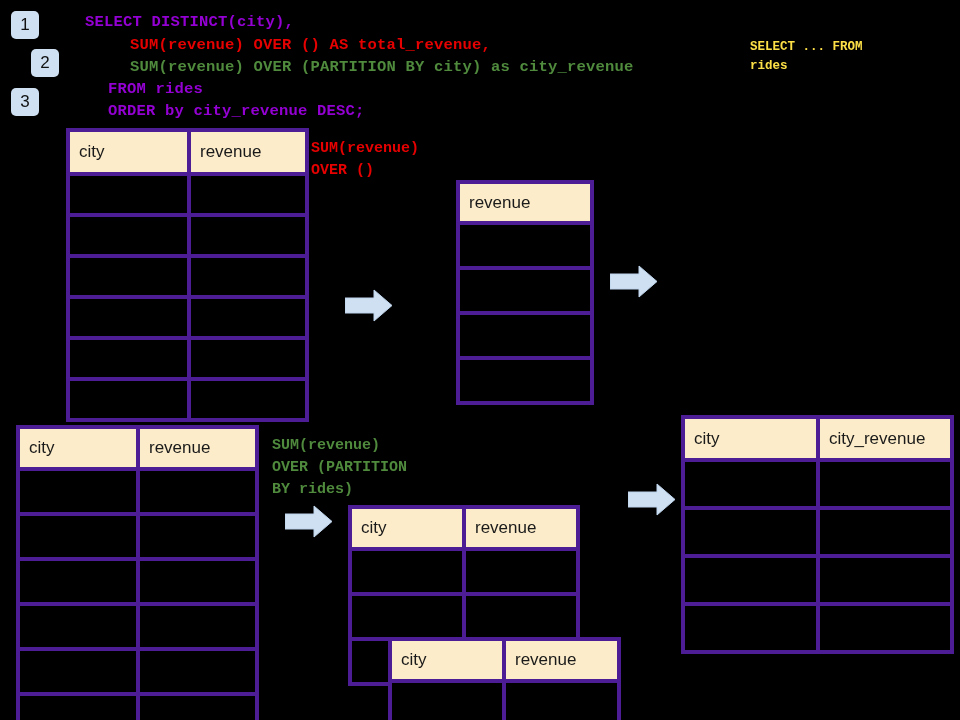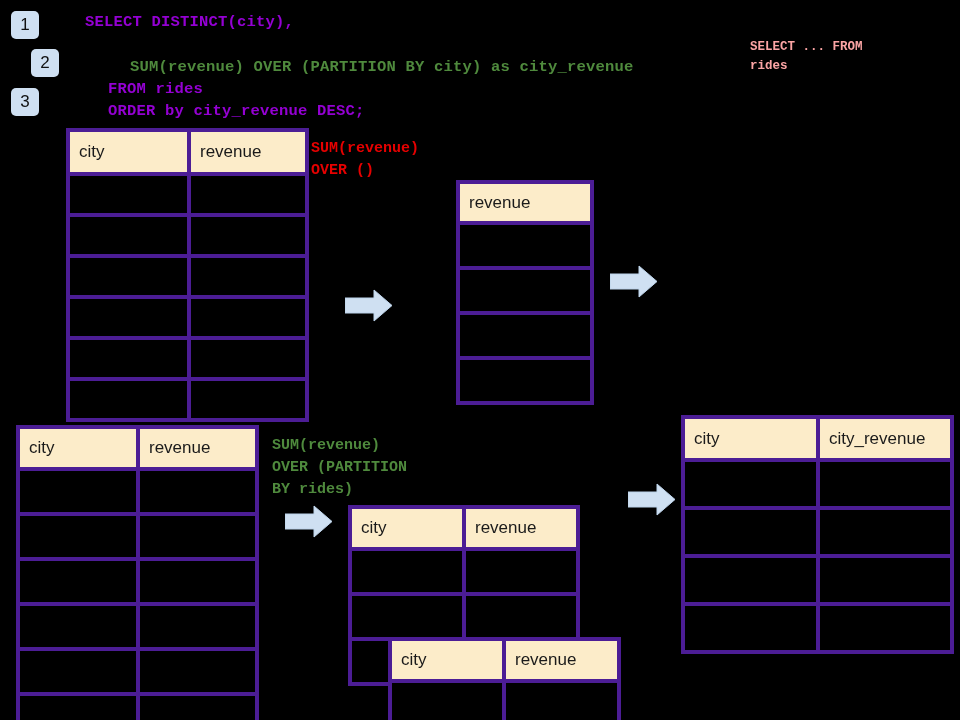--- a/index.html
+++ b/index.html
@@ -43,21 +43,21 @@
   .sql-purple { color: #9400d3; }
   .sql-red    { color: #e60000; }
   .sql-green  { color: #4f8a3d; }
 
   .side-note {
     position: absolute;
     font-family: "Liberation Mono", monospace;
     font-size: 12.5px;
     line-height: 19px;
     font-weight: bold;
-    color: #fca5a5;
+    color: #fde047;
     white-space: pre;
   }
 
   
   .anno {
     position: absolute;
     font-family: "Liberation Mono", monospace;
     font-size: 15px;
     line-height: 22px;
     font-weight: bold;
@@ -98,20 +98,21 @@
 </head>
 <body>
 
 <div id="canvas">
 
   <div class="badge" style="left:11px;  top:11px;">1</div>
   <div class="badge" style="left:31px;  top:49px;">2</div>
   <div class="badge" style="left:11px;  top:88px;">3</div>
 
   <div class="sql sql-purple" style="left:85px; top:11px;">SELECT DISTINCT(city),</div>
+  <div class="sql sql-red" style="left:130px; top:34px;">SUM(revenue) OVER () AS total_revenue,</div>
   <div class="sql sql-green" style="left:130px; top:56px;">SUM(revenue) OVER (PARTITION BY city) as city_revenue</div>
   <div class="sql sql-purple" style="left:108px; top:78px;">FROM rides</div>
   <div class="sql sql-purple" style="left:108px; top:100px;">ORDER by city_revenue DESC;</div>
 
   <div class="side-note" style="left:750px; top:38px;">SELECT ... FROM</div>
   <div class="side-note" style="left:750px; top:57px;">rides</div>
 
   <div class="anno anno-red" style="left:311px; top:138px;">SUM(revenue)</div>
   <div class="anno anno-red" style="left:311px; top:160px;text-align:center;">OVER ()</div>
 

